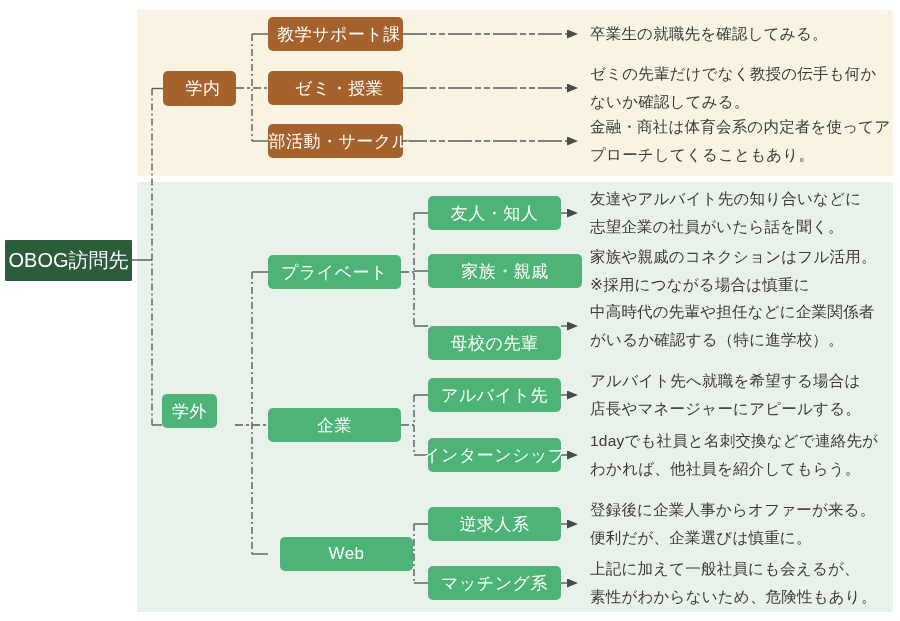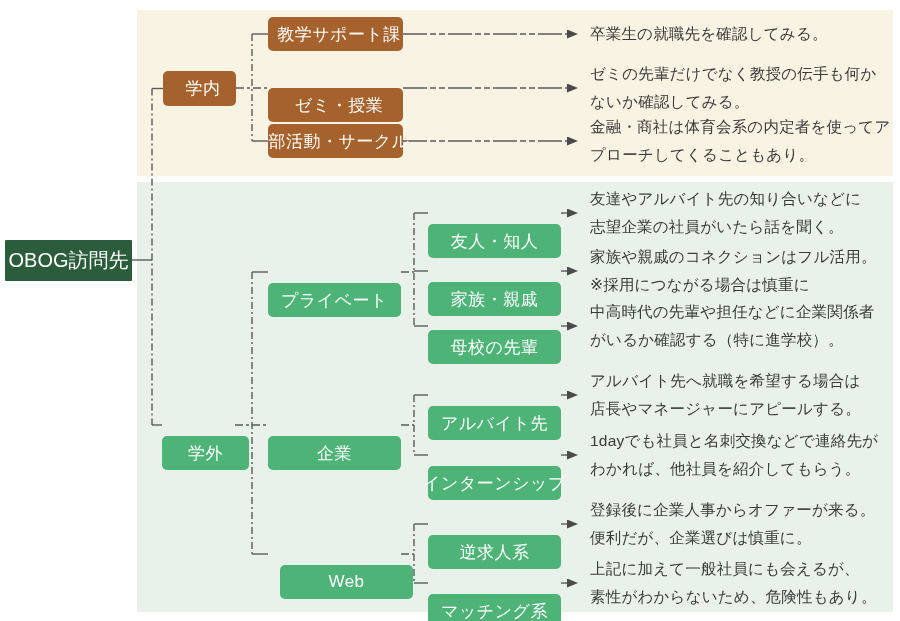--- a/index.html
+++ b/index.html
@@ -28,21 +28,21 @@
   svg .arr2{stroke:var(--connector,#5b5b5b);stroke-width:1.4;fill:none;stroke-dasharray:6 2 2 2;}
   .node{
     position:absolute;display:flex;align-items:center;justify-content:center;
     color:#ffffff;font-size:17px;letter-spacing:0.5px;border-radius:5px;
     white-space:nowrap;
   }
   .node.root{
     background:var(--root-box,#2b5c3c);font-size:20px;border-radius:1px;letter-spacing:0px;
   }
   .node.brown{background:var(--campus-box,#a5622c);padding-left:7px;}
-  .node.green{background:var(--offcampus-box,#4eb376);margin-top:28px;}
+  .node.green{background:var(--offcampus-box,#4eb376);}
   .desc{
     position:absolute;left:590px;color:var(--text,#3b3b3b);
     font-size:15.5px;line-height:28px;white-space:nowrap;letter-spacing:0.2px;
   }
 </style>
 </head>
 <body>
 
 <div class="canvas">
 
@@ -97,44 +97,44 @@
     <path class="arr2" d="M561,395 H568" marker-end="url(#arw)"></path>
     <path class="arr2" d="M561,455 H568" marker-end="url(#arw)"></path>
     <path class="arr2" d="M561,524 H568" marker-end="url(#arw)"></path>
     <path class="arr2" d="M561,583 H568" marker-end="url(#arw)"></path>
   </svg>
 
   <div class="node root" style="left:5px;top:240px;width:127px;height:41px">OBOG訪問先</div>
 
   <div class="node brown" style="left:163px;top:71px;width:73px;height:35px">学内</div>
   <div class="node brown" style="left:268px;top:17px;width:135px;height:34px">教学サポート課</div>
-  <div class="node brown" style="left:268px;top:88px;width:135px;height:34px">ゼミ・授業</div>
+  <div class="node brown" style="left:268px;top:71px;width:135px;height:34px">ゼミ・授業</div>
   <div class="node brown" style="left:268px;top:124px;width:135px;height:34px">部活動・サークル</div>
 
   <div class="desc" style="top:20px">
     <div>卒業生の就職先を確認してみる。</div>
   </div>
   <div class="desc" style="top:60px">
     <div>ゼミの先輩だけでなく教授の伝手も何か</div>
     <div>ないか確認してみる。</div>
   </div>
   <div class="desc" style="top:113px">
     <div>金融・商社は体育会系の内定者を使ってア</div>
     <div>プローチしてくることもあり。</div>
   </div>
 
-  <div class="node green" style="left:162px;top:408px;width:87px;height:34px">学外</div>
+  <div class="node green" style="left:162px;top:394px;width:55px;height:34px">学外</div>
 
   <div class="node green" style="left:268px;top:255px;width:133px;height:34px">プライベート</div>
   <div class="node green" style="left:268px;top:408px;width:133px;height:34px">企業</div>
   <div class="node green" style="left:280px;top:537px;width:133px;height:34px">Web</div>
 
   <div class="node green" style="left:428px;top:196px;width:133px;height:34px">友人・知人</div>
-  <div class="node green" style="left:428px;top:254px;width:133px;height:34px">家族・親戚</div>
-  <div class="node green" style="left:428px;top:302px;width:133px;height:34px">母校の先輩</div>
+  <div class="node green" style="left:428px;top:254px;width:154px;height:34px">家族・親戚</div>
+  <div class="node green" style="left:428px;top:326px;width:133px;height:34px">母校の先輩</div>
   <div class="node green" style="left:428px;top:378px;width:133px;height:34px">アルバイト先</div>
   <div class="node green" style="left:428px;top:438px;width:133px;height:34px">インターンシップ</div>
   <div class="node green" style="left:428px;top:507px;width:133px;height:34px">逆求人系</div>
   <div class="node green" style="left:428px;top:566px;width:133px;height:34px">マッチング系</div>
 
   <div class="desc" style="top:185px">
     <div>友達やアルバイト先の知り合いなどに</div>
     <div>志望企業の社員がいたら話を聞く。</div>
   </div>
   <div class="desc" style="top:243px">

